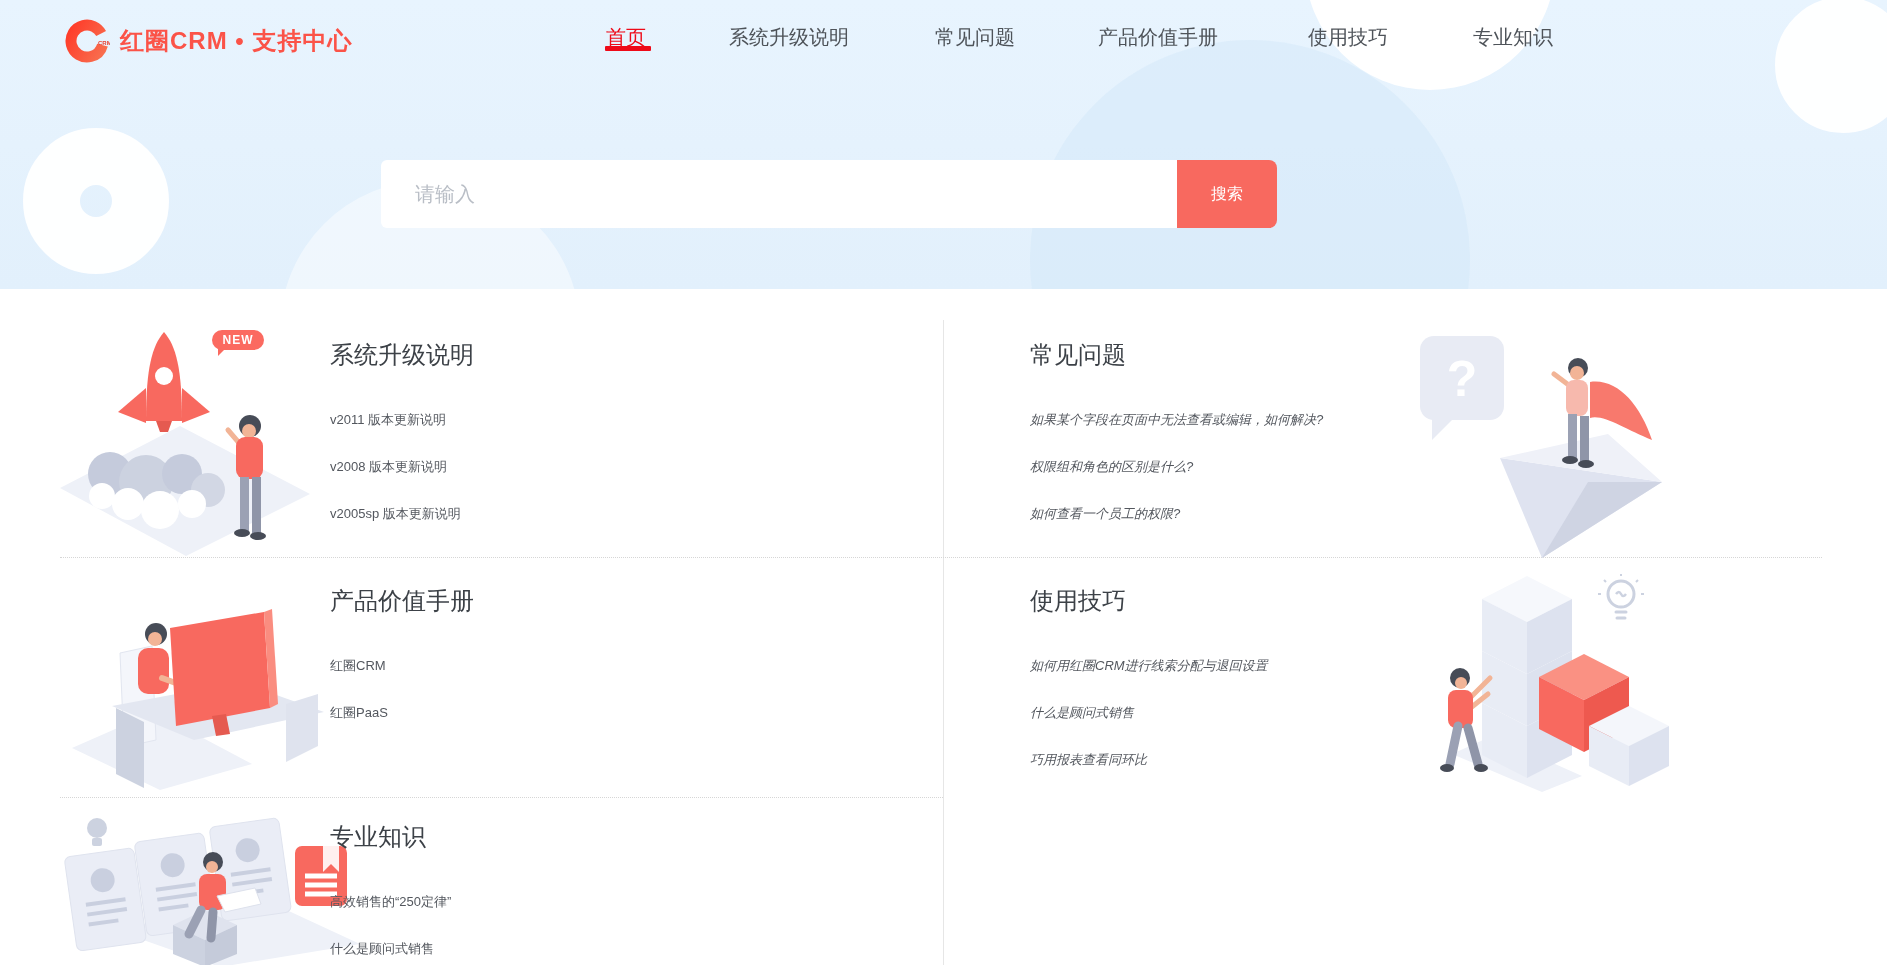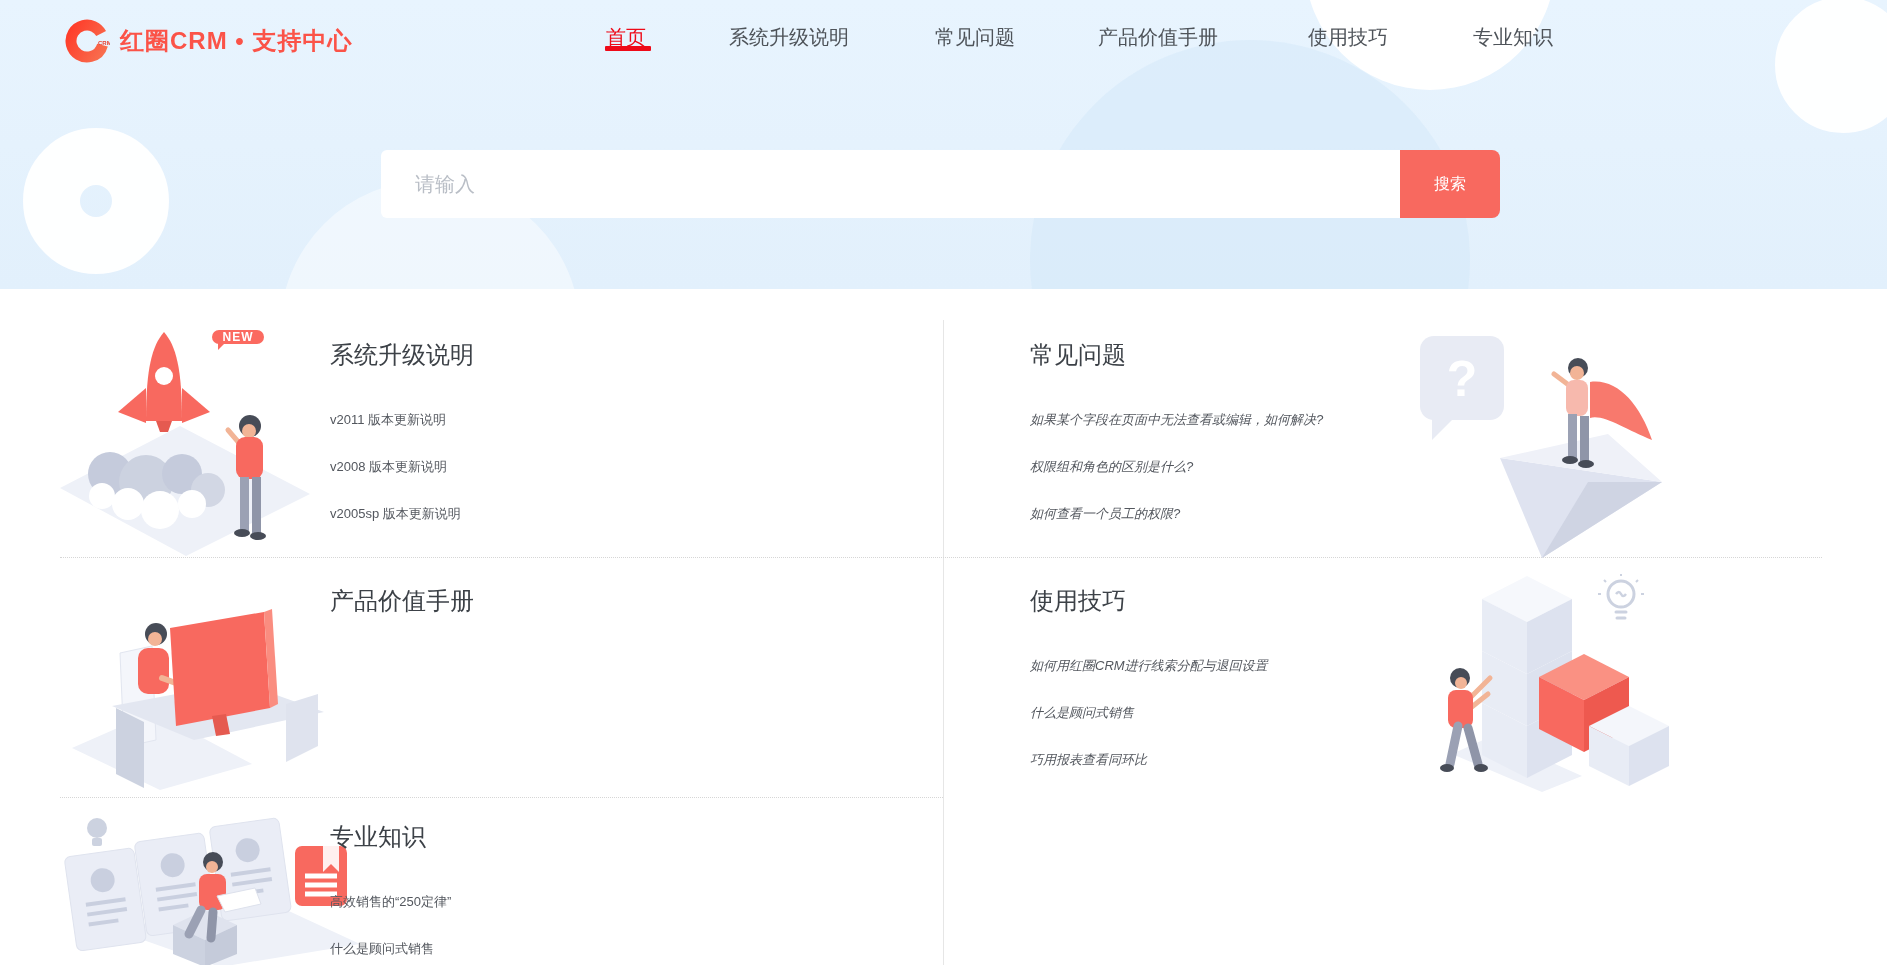--- a/index.html
+++ b/index.html
@@ -20,21 +20,21 @@
   .brand { position:absolute; left:64px; top:18px; display:flex; align-items:center; cursor:pointer; z-index:5; }
   .brand svg { display:block; }
   .brand-text { margin-left:10px; font-size:24px; font-weight:bold; color:#fb5348; letter-spacing:1px; }
 
   .nav { position:absolute; top:0; left:0; width:100%; height:60px; z-index:5; }
   .nav-item { position:absolute; top:8px; font-size:20px; color:#4e5359; cursor:pointer; white-space:nowrap;margin-top:16px; }
   .nav-item.active { color:#ee0a18; }
   .nav-underline { position:absolute; left:605px; top:46px; width:46px; height:5px; background:#ee0a18; border-radius:1px; }
 
   
-  .search-wrap { position:absolute; left:381px; top:150px; width:1119px; height:68px; display:flex; z-index:6; }
+  .search-wrap { position:absolute; left:381px; top:160px; width:896px; height:68px; display:flex; z-index:6; }
   .search-input { flex:1; height:68px; border:none; outline:none; background:#ffffff;
                   border-radius:6px 0 0 6px; padding:0 34px; font-size:20px; color:#333;
                   font-family:"Liberation Sans","DejaVu Sans",sans-serif; }
   .search-input::placeholder { color:#b9bec6; }
   .search-btn { width:100px; height:68px; border:none; background:#f8695f; color:#fff;
                 font-size:16px; border-radius:0 8px 8px 0; cursor:pointer;
                 font-family:"Liberation Sans","DejaVu Sans",sans-serif; }
 
   
   .content { position:absolute; left:0; top:289px; width:1887px; height:676px; background:#fff; }
@@ -45,21 +45,21 @@
 
   .sec-text { position:absolute; }
   .sec-title { font-size:24px; font-weight:500; color:#3c4147; cursor:default; }
   .sec-links { list-style:none; margin-top:36px; }
   .sec-links li { margin-bottom:22px; }
   .sec-links a { font-size:13px; line-height:25px; color:#53575e; text-decoration:none; cursor:pointer; display:inline-block; }
   .w-limit a { max-width:390px;font-style:italic; }
 
   .illus { position:absolute; }
 
-  .new-badge { position:absolute; left:212px; top:330px; min-width:52px; height:14px; background:#fb6a60;
+  .new-badge { position:absolute; left:212px; top:330px; min-width:52px; height:20px; background:#fb6a60;
                border-radius:11px; color:#fff; font-size:12px; font-weight:bold; letter-spacing:1px;
                display:flex; align-items:center; justify-content:center; padding:0 10px; z-index:4; }
   .new-badge::after { content:""; position:absolute; left:6px; bottom:-6px; border:4px solid transparent;
                       border-top-color:#fb6a60; border-left-color:#fb6a60; }
 </style>
 </head>
 <body>
 
 <div id="stage">
 
@@ -177,20 +177,24 @@
       <polygon points="40,108 168,84 252,114 122,142" fill="#e3e7f1"></polygon>
       <polygon points="44,110 44,176 72,190 72,124" fill="#ccd2e0"></polygon>
       <polygon points="214,106 214,164 246,148 246,96" fill="#dfe3ee"></polygon>
       <polygon points="98,30 192,14 198,110 104,128" fill="#f8695f"></polygon>
       <polygon points="192,14 198,110 206,106 200,11" fill="#fa8d80"></polygon>
       <polygon points="140,118 154,116 158,136 144,138" fill="#e55a50"></polygon>
     </svg>
 
     <div class="sec-text" style="left:330px; top:296px;">
       <div class="sec-title">产品价值手册</div>
+      <ul class="sec-links">
+        <li><a>红圈CRM</a></li>
+        <li><a>红圈PaaS</a></li>
+      </ul>
     </div>
 
     <div class="sec-text w-limit" style="left:1030px; top:296px;">
       <div class="sec-title">使用技巧</div>
       <ul class="sec-links">
         <li><a>如何用红圈CRM进行线索分配与退回设置</a></li>
         <li><a>什么是顾问式销售</a></li>
         <li><a>巧用报表查看同环比</a></li>
       </ul>
     </div>

